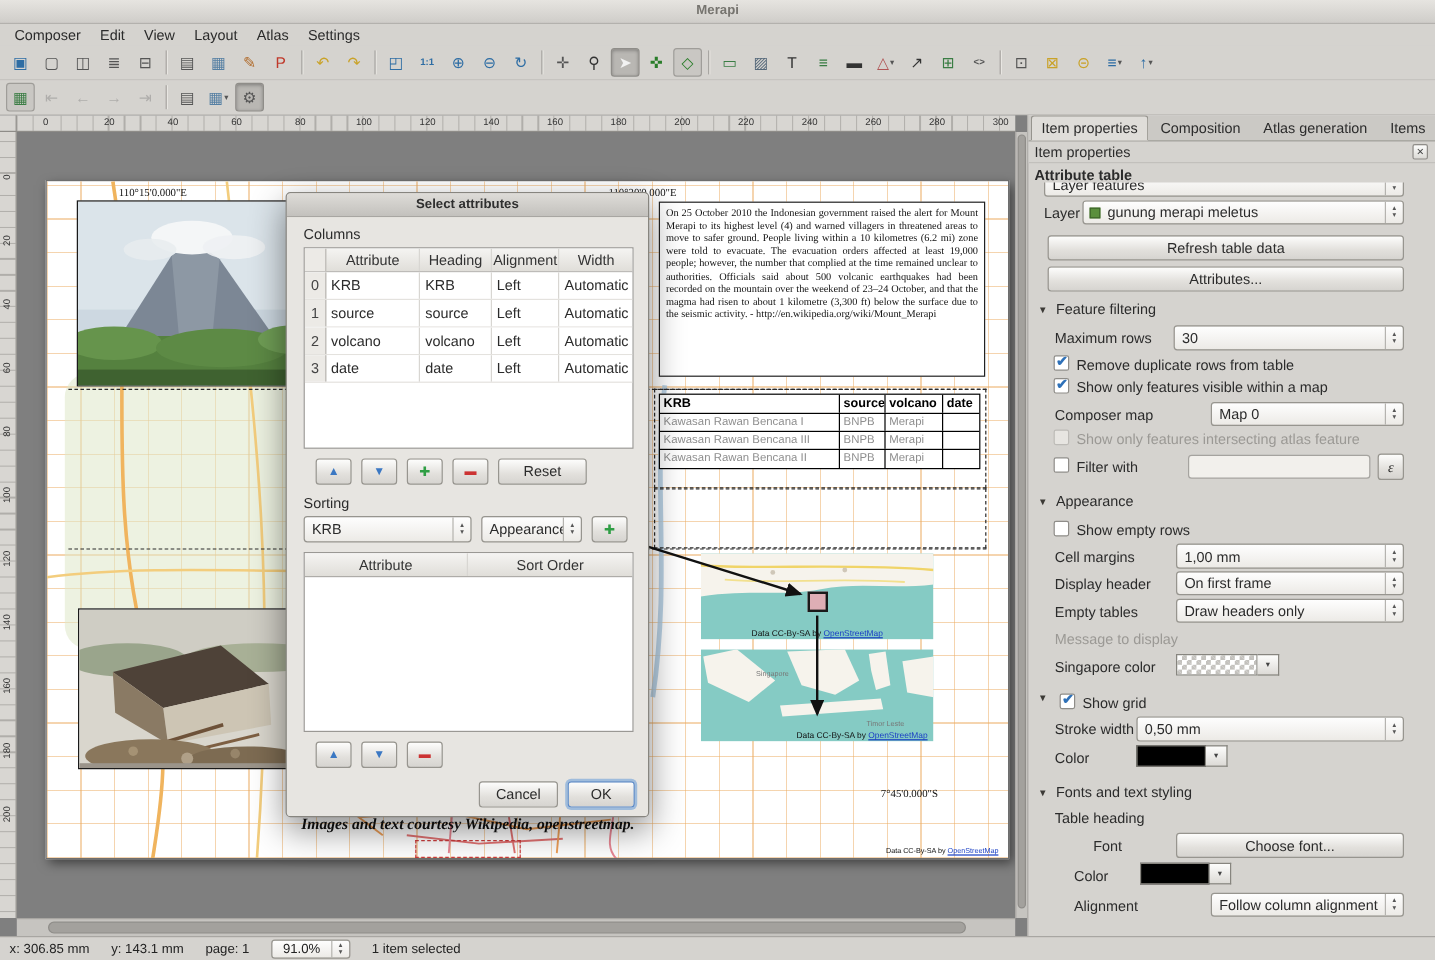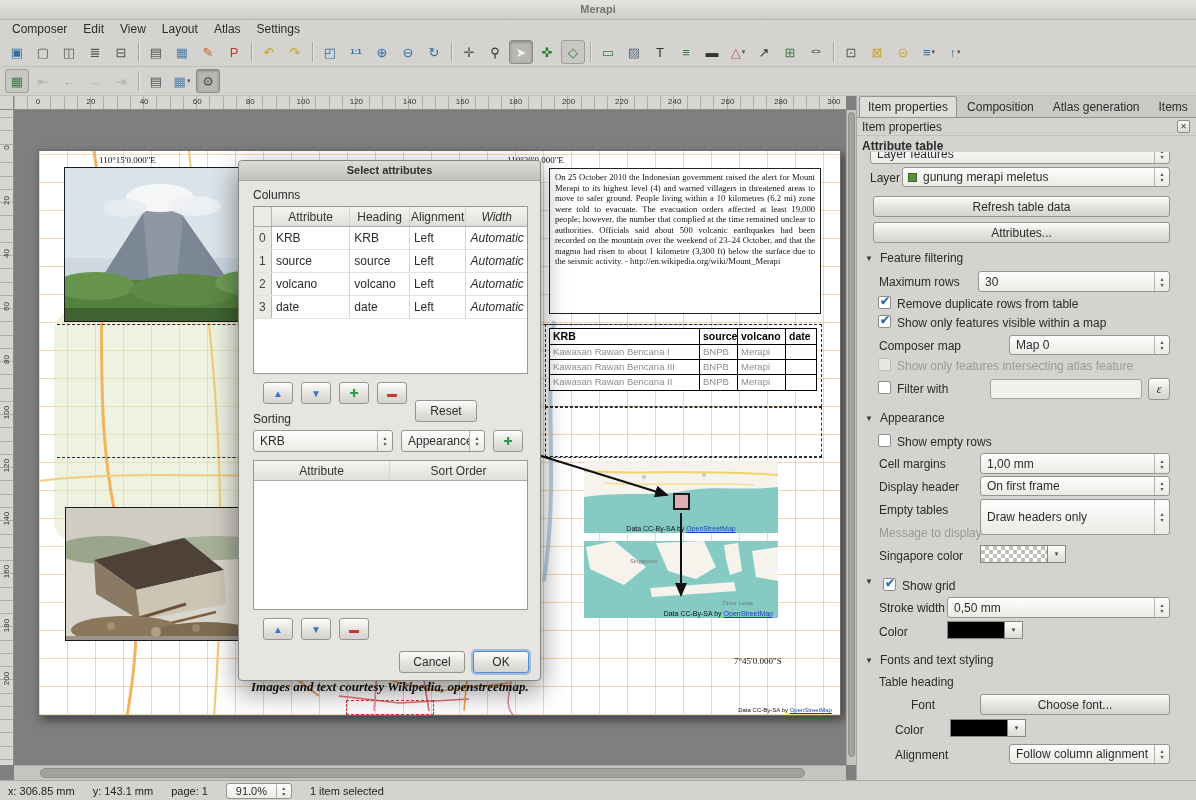--- a/index.html
+++ b/index.html
@@ -67,21 +67,21 @@
   
   .dialog{position:absolute;left:238px;top:64px;width:303px;height:521px;background:#e7e5e1;border:1px solid #87857f;border-radius:4px;box-shadow:0 10px 28px rgba(0,0,0,.45);z-index:60;}
   .dlg-title{height:20px;background:linear-gradient(#dedcd8,#c3c1bd);border-bottom:1px solid #a8a6a2;border-radius:4px 4px 0 0;text-align:center;line-height:19px;font-size:11px;font-weight:bold;color:#2f2f2f;}
   .dlg-label{position:absolute;font-size:12px;color:#2b2b2b;}
   .dtable{position:absolute;background:#fff;border:1px solid #9a9894;overflow:hidden;}
   .dt-head{display:flex;height:20px;background:linear-gradient(#f5f4f2,#e0ded9);border-bottom:1px solid #aeaca8;font-size:12px;color:#333;}
   .dt-head .dc{justify-content:center;}
   .dt-row{display:flex;height:23px;border-bottom:1px solid #e4e2de;font-size:12px;background:#fff;}
   .dc{display:flex;align-items:center;padding:0 4px;border-right:1px solid #d8d6d2;overflow:hidden;white-space:nowrap;}
   .cn{width:18px;background:#eceae6;justify-content:center;color:#444;border-right:1px solid #b8b6b2;}
-  .ca{width:79px;}.ch{width:60px;}.cal{width:57px;}.cw{width:61px;border-right:none;font-style:italic;}
+  .ca{width:79px;}.ch{width:60px;}.cal{width:57px;}.cw{width:61px;border-right:none;}
   .sqbtn{position:absolute;width:30px;height:22px;display:flex;align-items:center;justify-content:center;
     background:linear-gradient(#fdfdfc,#e2e0dc 60%,#d6d4d0);border:1px solid #97958f;border-radius:3px;font-size:11px;}
   .btn{display:flex;align-items:center;justify-content:center;background:linear-gradient(#fdfdfc,#e2e0dc 60%,#d6d4d0);
     border:1px solid #97958f;border-radius:3px;font-size:12px;color:#2b2b2b;}
   .btn.abs{position:absolute;}
   .btn.default{border-color:#5a8ac9;box-shadow:0 0 0 2px rgba(88,148,216,.5);}
   .combo{position:absolute;background:linear-gradient(#fefefe,#eceae6);border:1px solid #97958f;border-radius:3px;display:flex;align-items:center;overflow:hidden;}
   .combo .txt{flex:1;padding:0 6px;font-size:12px;white-space:nowrap;overflow:hidden;}
   .stepper{width:15px;align-self:stretch;border-left:1px solid #b5b3af;display:flex;flex-direction:column;align-items:center;justify-content:center;color:#555;flex:none;}
   .stepper i{font-style:normal;font-size:6px;line-height:6px;}
@@ -521,21 +521,21 @@
       </div>
       <div class="sqbtn" style="left:62px;top:221px">
         <span style="color:#3b78c3;font-size:10px">▼</span>
       </div>
       <div class="sqbtn" style="left:100px;top:221px">
         <span style="color:#2f9e44;font-size:11px">✚</span>
       </div>
       <div class="sqbtn" style="left:138px;top:221px">
         <span style="color:#cc3333;font-size:10px">▬</span>
       </div>
-      <div class="btn abs" style="left:176px;top:239px;width:62px;height:22px">
+      <div class="btn abs" style="left:176px;top:221px;width:74px;height:22px">
         <span>Reset</span>
       </div>
 
       <span class="dlg-label" style="left:14px;top:251px">Sorting</span>
 
       <div class="combo" style="left:14px;top:269px;width:140px;height:22px">
         <span class="txt">KRB</span>
         <span class="stepper">
             <i>▴</i>
             <i>▾</i>
@@ -669,21 +669,21 @@
       </div>
       <span class="plabel" style="left:22px;top:328px">Display header</span>
       <div class="combo" style="left:123px;top:324px;width:190px;height:20px">
         <span class="txt">On first frame</span>
         <span class="stepper">
             <i>▴</i>
             <i>▾</i>
           </span>
       </div>
       <span class="plabel" style="left:22px;top:351px">Empty tables</span>
-      <div class="combo" style="left:123px;top:347px;width:190px;height:36px">
+      <div class="combo" style="left:123px;top:347px;width:190px;height:20px">
         <span class="txt">Draw headers only</span>
         <span class="stepper">
             <i>▴</i>
             <i>▾</i>
           </span>
       </div>
       <span class="plabel gray" style="left:22px;top:374px">Message to display</span>
       <span class="plabel" style="left:22px;top:397px">Singapore color</span>
       <div class="swatch checker" style="left:123px;top:393px;width:68px"></div>
       <div class="swatch-dd" style="left:191px;top:393px">

